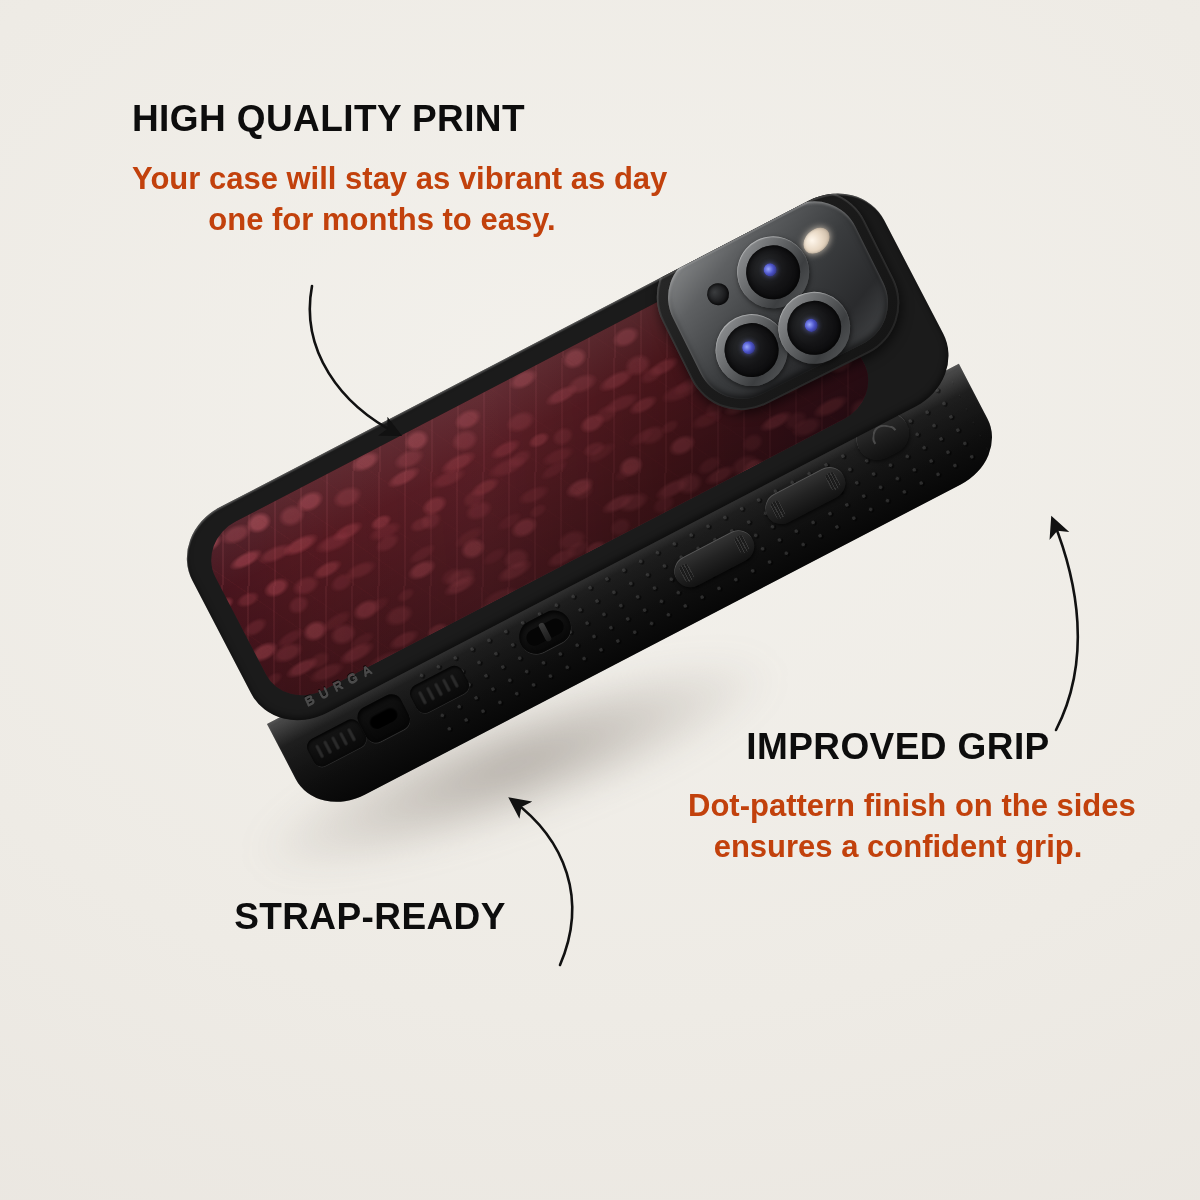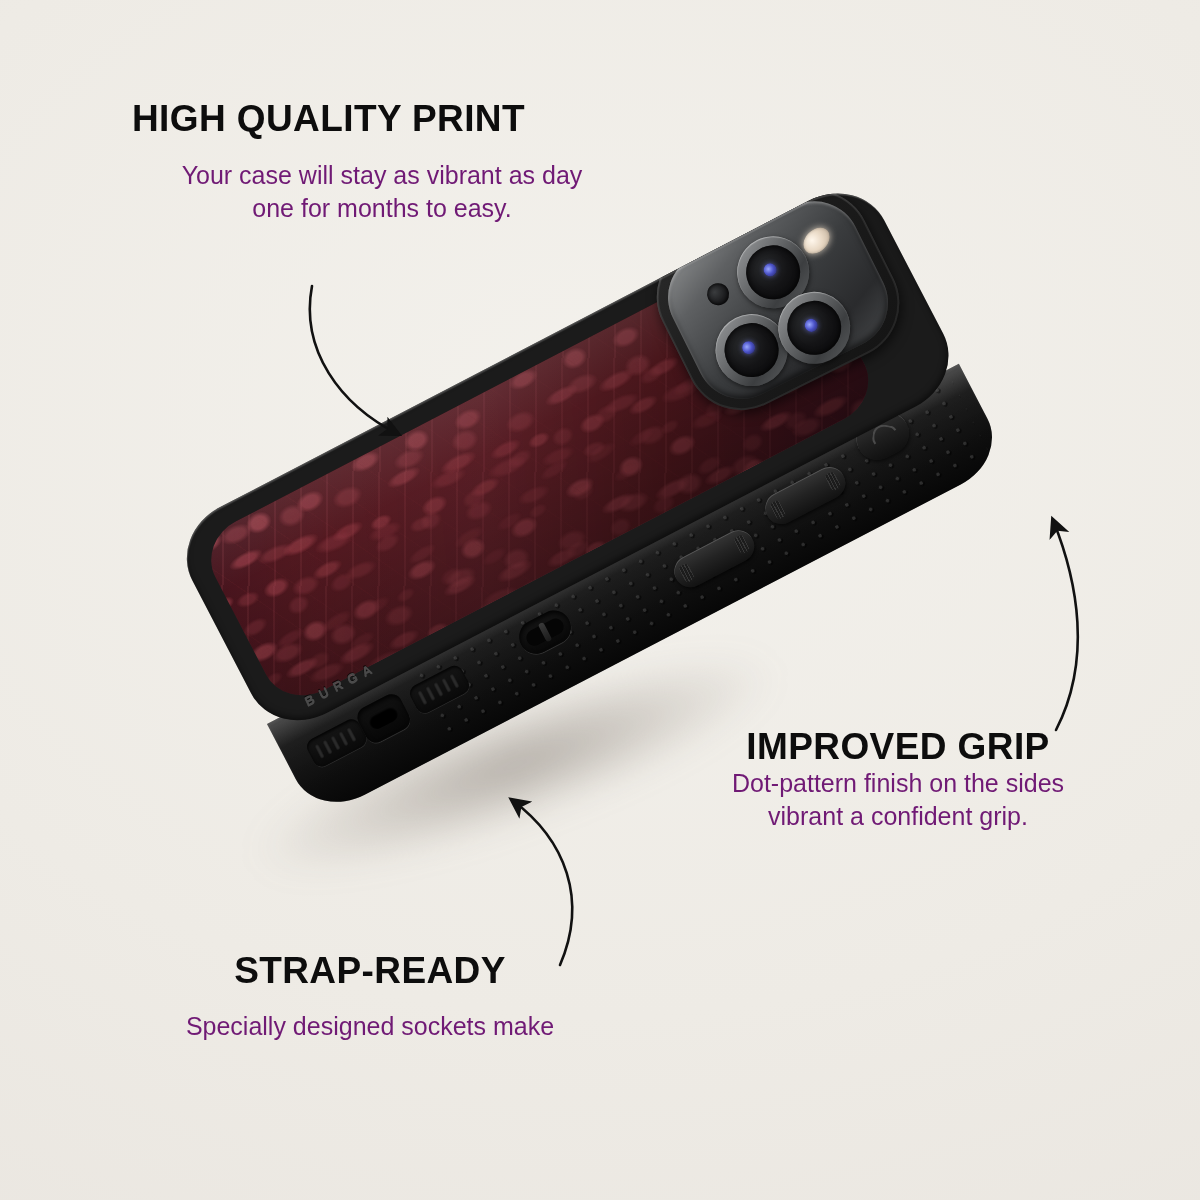--- a/index.html
+++ b/index.html
@@ -18,31 +18,31 @@
       radial-gradient(120% 90% at 50% 35%, #f3f1ec 0%, #eeebe5 55%, #e9e5df 100%);
   }
 
   
   .callout{position:absolute;}
   .callout .head{
     font-size:37px;font-weight:700;letter-spacing:.4px;
     line-height:1.05;color:#0d0d0d;white-space:nowrap;
   }
   .callout .body{
-    font-size:25px;font-weight:400;line-height:1.32;color:#701a75;
+    font-size:31px;font-weight:700;line-height:1.32;color:#c2410c;
   }
   .callout .body div{white-space:nowrap;}
 
   #co-print{left:104px;top:100px;text-align:left;margin-left:28px;}
   #co-print .body{margin-top:20px;text-align:center;width:500px;}
 
   #co-grip{left:688px;top:728px;text-align:center;width:420px;}
-  #co-grip .body{}
-
-  #co-strap{left:110px;top:952px;text-align:center;width:520px;}
+  #co-grip .body{margin-top:19px;}
+
+  #co-strap{left:110px;top:898px;text-align:center;width:520px;}
   #co-strap .body{margin-top:19px;}
 
   
   .arrows{position:absolute;inset:0;pointer-events:none;}
 
   
   .phone-wrap{
     position:absolute;left:0;top:0;width:1200px;height:1200px;
   }
   .phone{
@@ -356,24 +356,23 @@
     <div class="body">
       <div>Your case will stay as vibrant as day</div>
       <div>one for months to easy.</div>
     </div>
   </div>
 
   <div class="callout" id="co-grip">
     <div class="head">IMPROVED GRIP</div>
     <div class="body">
       <div>Dot-pattern finish on the sides</div>
-      <div>vibrant a confident grip.</div>
+      <div>ensures a confident grip.</div>
     </div>
   </div>
 
   <div class="callout" id="co-strap">
     <div class="head">STRAP-READY</div>
     <div class="body">
-      <div>Specially designed sockets make</div>
     </div>
   </div>
 
 </div>
 
 </body></html>

